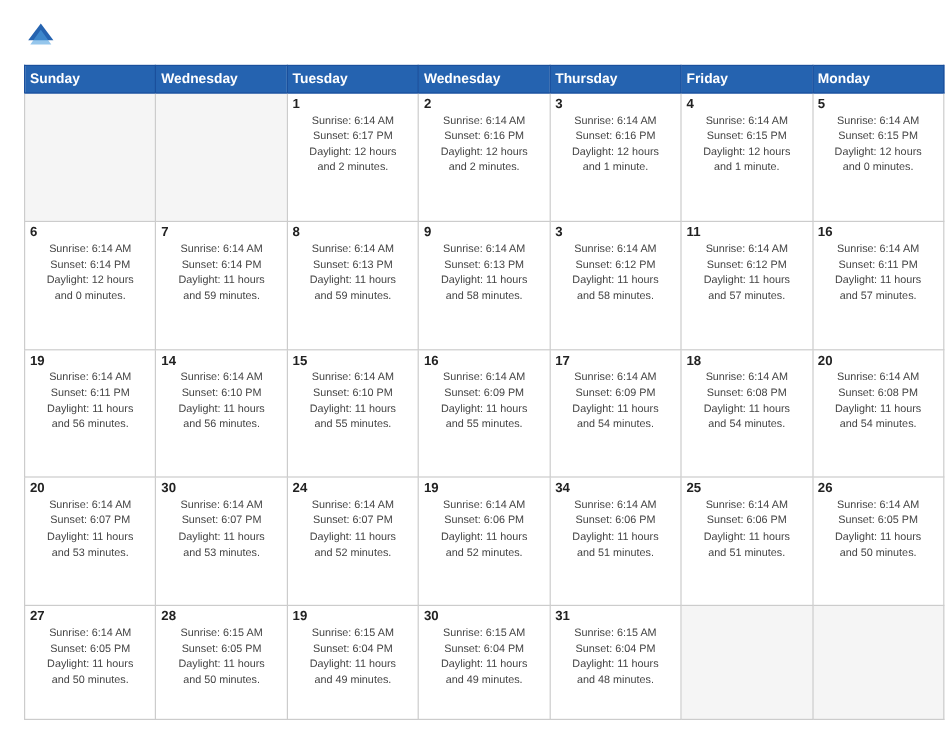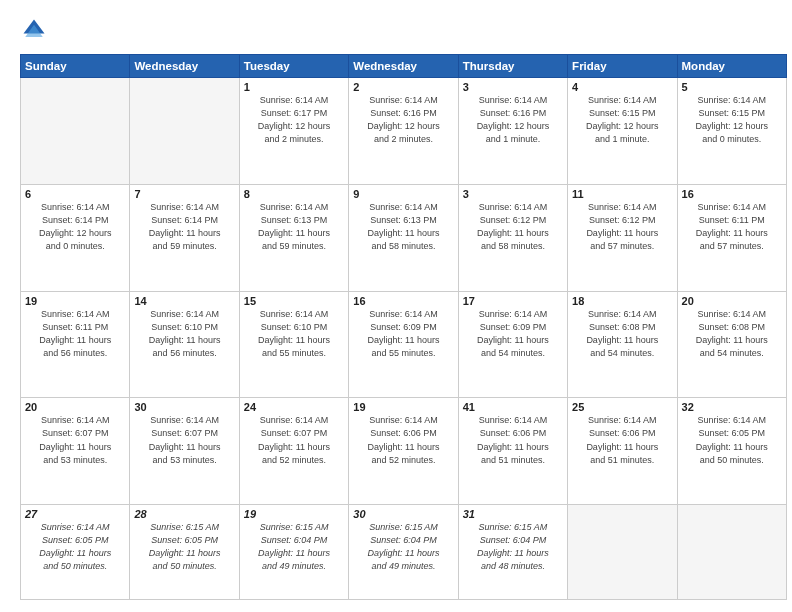--- a/index.html
+++ b/index.html
@@ -96,21 +96,20 @@
       margin-bottom: 1px;
     }
     .day-info {
       color: #444;
       font-size: 9px;
       line-height: 1.45;
       text-align: center;
     }
     tr:last-child td {
       height: 78px;
-      font-style: italic;
     }
   </style>
 </head>
 <body>
 
 <div class="page">
   <div class="header">
     <div class="logo">
       <svg class="logo-icon" viewBox="0 0 32 32">
         <polygon points="16,4 28,20 4,20" fill="#2563b0"></polygon>
@@ -304,35 +303,35 @@
 and 52 minutes.</div>
           </td>
           <td>
             <span class="day-num">19</span>
             <div class="day-info" style="white-space: pre-line;">Sunrise: 6:14 AM
 Sunset: 6:06 PM
 Daylight: 11 hours
 and 52 minutes.</div>
           </td>
           <td>
-            <span class="day-num">41</span>
+            <span class="day-num">34</span>
             <div class="day-info" style="white-space: pre-line;">Sunrise: 6:14 AM
 Sunset: 6:06 PM
 Daylight: 11 hours
 and 51 minutes.</div>
           </td>
           <td>
             <span class="day-num">25</span>
             <div class="day-info" style="white-space: pre-line;">Sunrise: 6:14 AM
 Sunset: 6:06 PM
 Daylight: 11 hours
 and 51 minutes.</div>
           </td>
           <td>
-            <span class="day-num">32</span>
+            <span class="day-num">26</span>
             <div class="day-info" style="white-space: pre-line;">Sunrise: 6:14 AM
 Sunset: 6:05 PM
 Daylight: 11 hours
 and 50 minutes.</div>
           </td>
         </tr>
         <tr>
           <td>
             <span class="day-num">27</span>
             <div class="day-info" style="white-space: pre-line;">Sunrise: 6:14 AM

